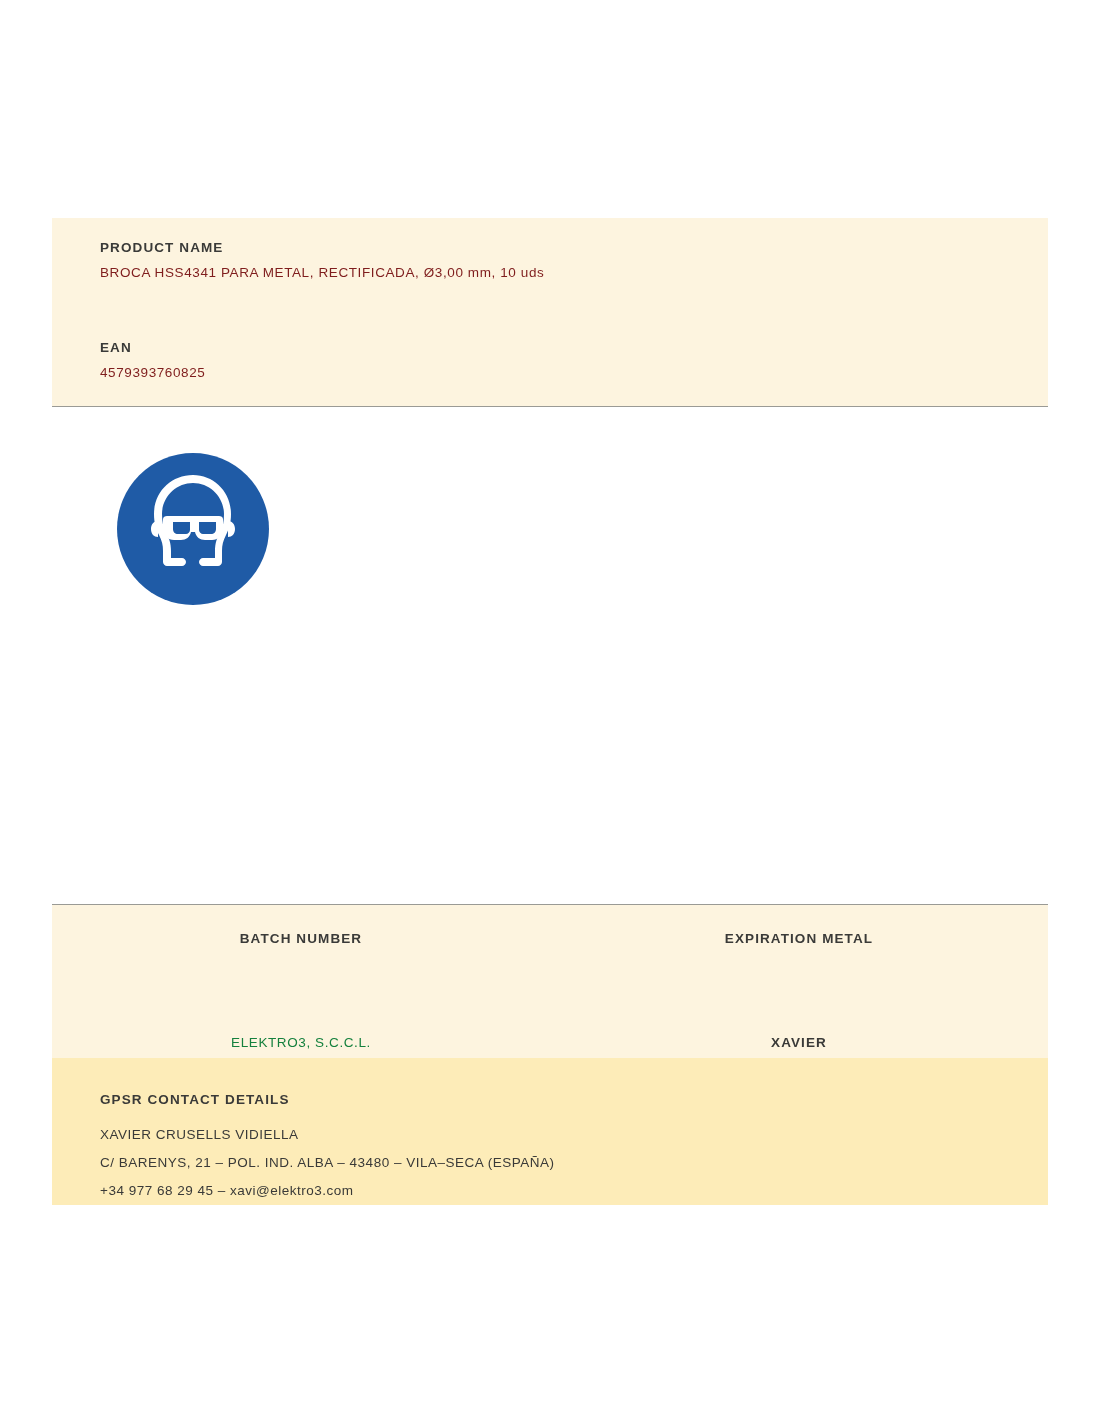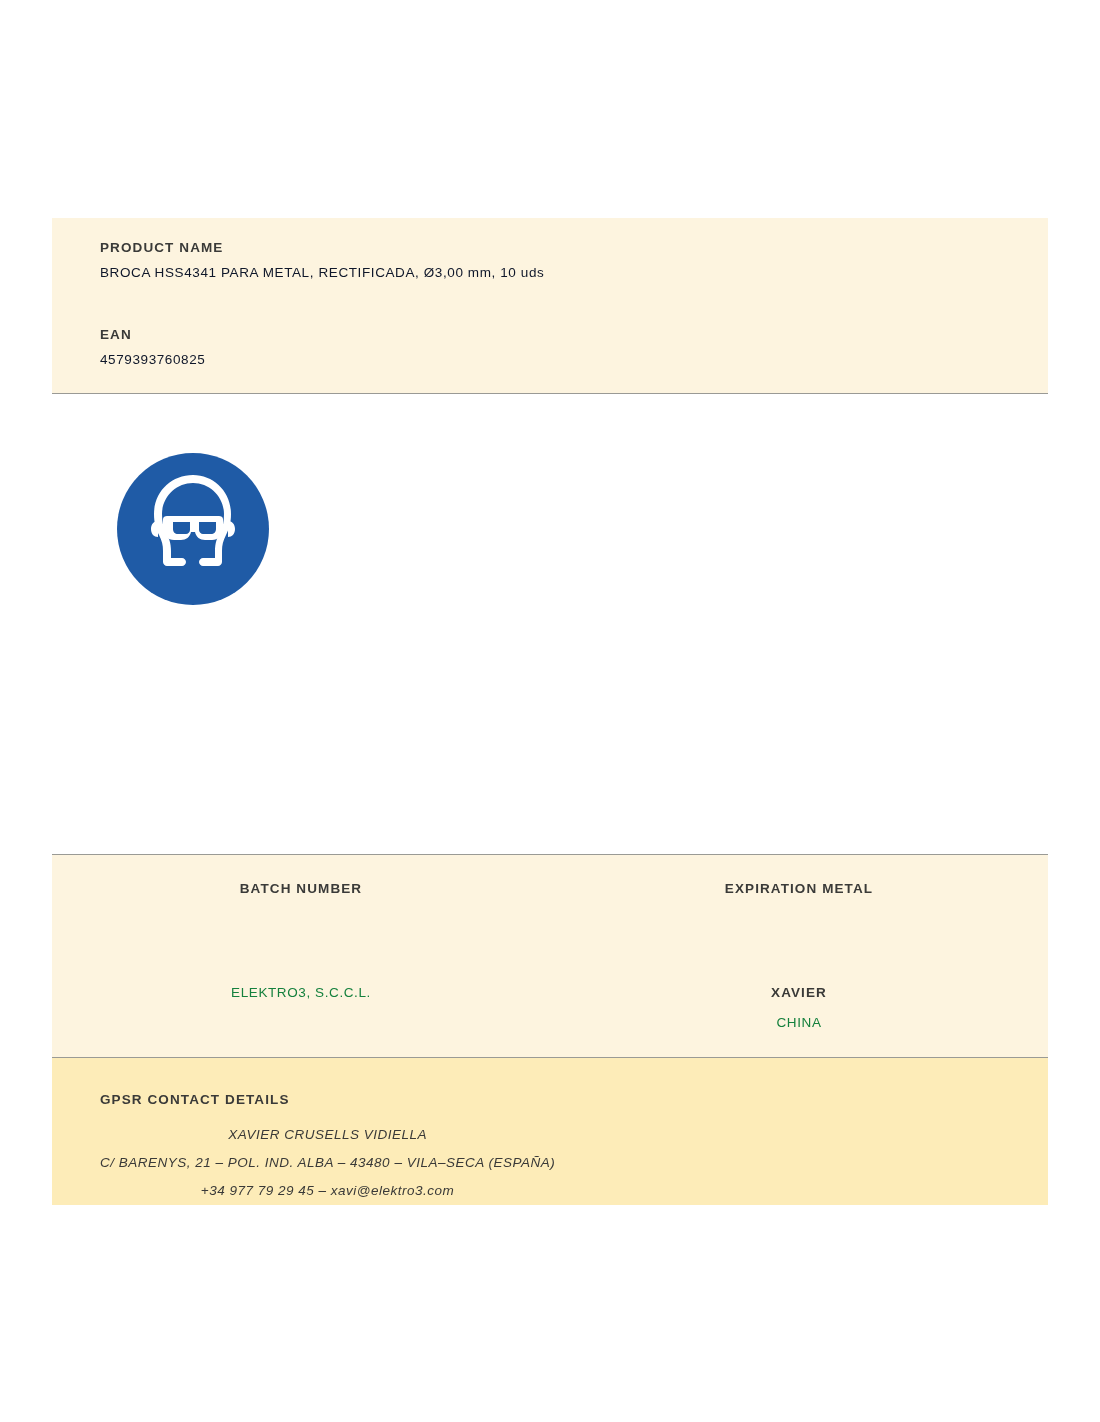--- a/index.html
+++ b/index.html
@@ -37,25 +37,25 @@
   .field-label {
     font-size: 13.5px;
     font-weight: bold;
     letter-spacing: 1.1px;
     color: #3a3a38;
     margin: 0 0 10px 0;
   }
   .field-value {
     font-size: 13.5px;
     letter-spacing: 0.6px;
-    color: #0f172a;
+    color: #7f1d1d;
     margin: 0;
   }
   .gap-block {
-    margin-top: 47px;
+    margin-top: 60px;
   }
 
   
   .picto-area {
     position: absolute;
     left: 52px;
     top: 420px;
     width: 996px;
     height: 420px;
   }
@@ -65,21 +65,21 @@
     top: 33px;
     width: 152px;
     height: 152px;
   }
   .picto svg { display: block; }
 
   
   .info-block {
     position: absolute;
     left: 52px;
-    top: 854px;
+    top: 904px;
     width: 996px;
     background: #fdf4df;
     border-top: 1px solid #9a9a95;
     border-bottom: 1px solid #9a9a95;
     box-sizing: border-box;
     padding: 26px 0 26px 0;
   }
   .info-row {
     display: flex;
     width: 100%;
@@ -128,26 +128,25 @@
     flex-direction: column;
   }
   .gpsr-title {
     font-size: 13.5px;
     font-weight: bold;
     letter-spacing: 1.1px;
     color: #3a3a38;
     white-space: nowrap;
   }
   .gpsr-lines {
-    text-align: center;
+    text-align: left;
     font-size: 13.5px;
     letter-spacing: 0.5px;
     color: #3a3a38;
     line-height: 28px;
-    font-style: italic;
   }
   .gpsr-lines div { white-space: nowrap; }
 </style>
 </head>
 <body>
 
 <div class="page">
 
   <div class="product-block">
     <p class="field-label">PRODUCT NAME</p>
@@ -192,17 +191,17 @@
         <p class="cell-value">CHINA</p>
       </div>
     </div>
   </div>
 
   <div class="gpsr-block">
     <div class="gpsr-title">GPSR CONTACT DETAILS</div>
     <div class="gpsr-lines">
       <div>XAVIER CRUSELLS VIDIELLA</div>
       <div>C/ BARENYS, 21 – POL. IND. ALBA – 43480 – VILA–SECA (ESPAÑA)</div>
-      <div>+34 977 79 29 45 – xavi@elektro3.com</div>
+      <div>+34 977 68 29 45 – xavi@elektro3.com</div>
     </div>
   </div>
 
 </div>
 
 </body></html>

